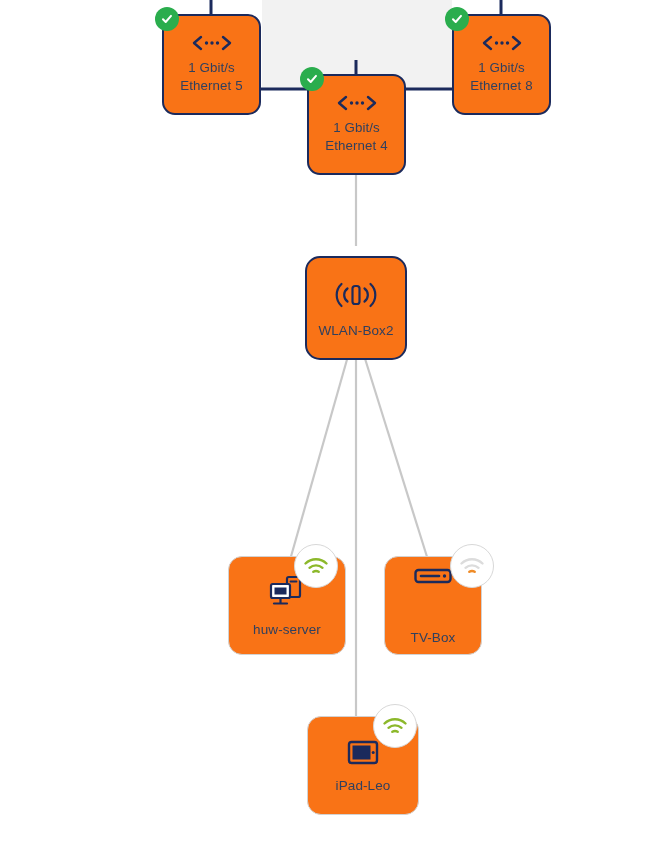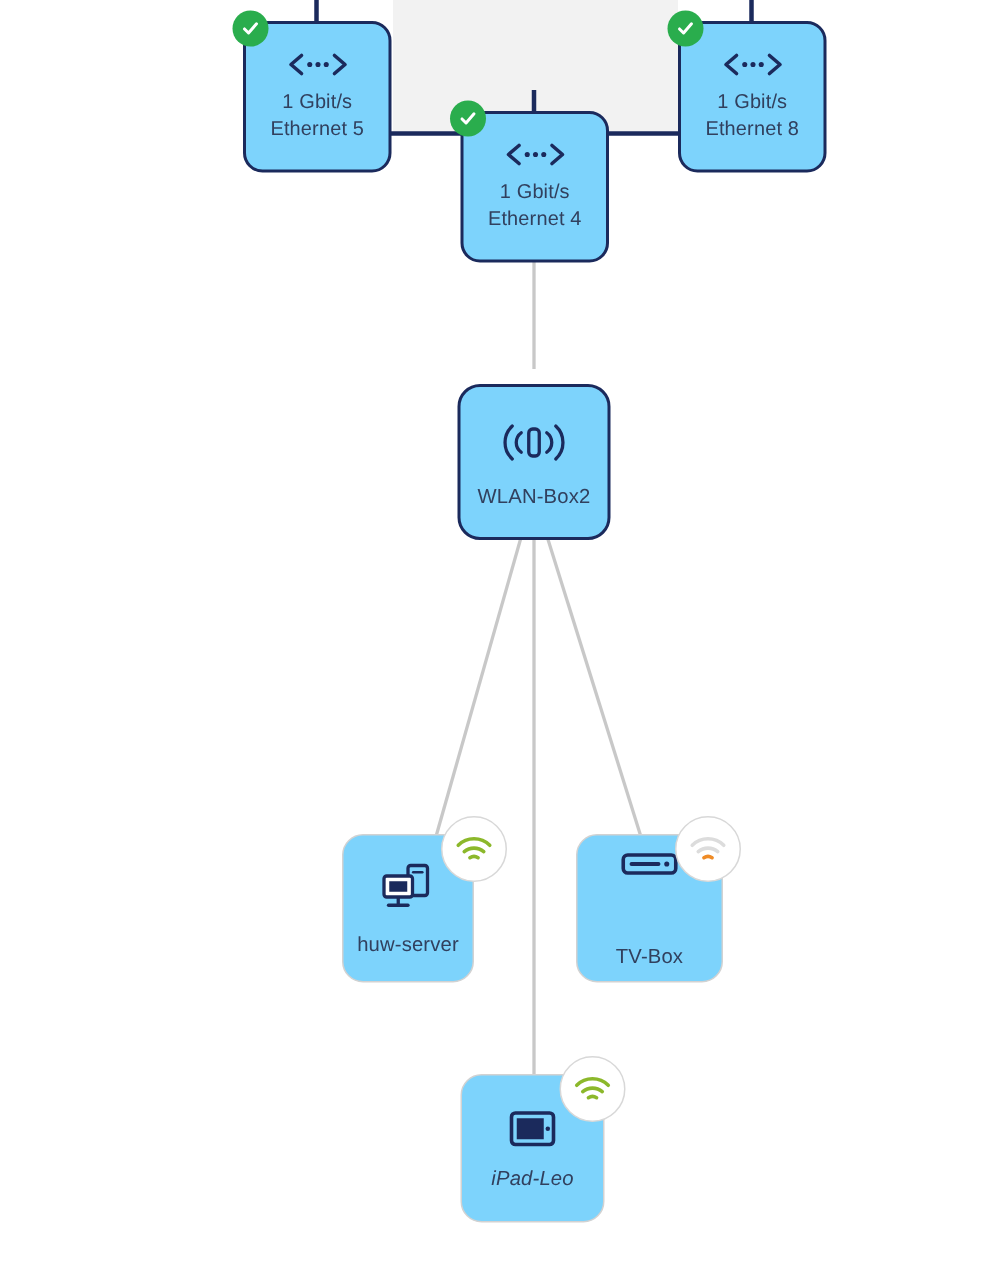--- a/index.html
+++ b/index.html
@@ -38,21 +38,21 @@
     width: 661px;
     height: 853px;
     z-index: 1;
     pointer-events: none;
   }
 
   
   .node {
     position: absolute;
     box-sizing: border-box;
-    background: #7dd3fc;
+    background: #f97316;
     border-radius: 14px;
     display: flex;
     flex-direction: column;
     align-items: center;
     justify-content: center;
     z-index: 3;
   }
   .node.port {
     border: 2.5px solid #1b2a5c;
     border-radius: 13px;
@@ -206,21 +206,21 @@
         <rect x="22.5" y="8" width="7" height="18" rx="2.6" fill="none" stroke="#1b2a5c" stroke-width="2.2"></rect>
         <path d="M17.5 10.5 A8 8 0 0 0 17.5 23.5" fill="none" stroke="#1b2a5c" stroke-width="2.2" stroke-linecap="round"></path>
         <path d="M34.5 10.5 A8 8 0 0 1 34.5 23.5" fill="none" stroke="#1b2a5c" stroke-width="2.2" stroke-linecap="round"></path>
         <path d="M11.5 6 A15 15 0 0 0 11.5 28" fill="none" stroke="#1b2a5c" stroke-width="2.2" stroke-linecap="round"></path>
         <path d="M40.5 6 A15 15 0 0 1 40.5 28" fill="none" stroke="#1b2a5c" stroke-width="2.2" stroke-linecap="round"></path>
       </svg>
     </span>
     <div class="node-label">WLAN-Box2</div>
   </div>
 
-  <div class="node device" style="left:228px; top:556px; width:88px; height:99px;">
+  <div class="node device" style="left:228px; top:556px; width:118px; height:99px;">
     <span class="node-icon">
       <svg width="40" height="36" viewBox="0 0 40 36">
         <rect x="20" y="3" width="13" height="20" rx="1.8" fill="none" stroke="#1b2a5c" stroke-width="2.2"></rect>
         <line x1="23.5" y1="7.5" x2="29.5" y2="7.5" stroke="#1b2a5c" stroke-width="1.8" stroke-linecap="round"></line>
         <rect x="4" y="10" width="19" height="14" rx="1.8" fill="#ffffff" stroke="#1b2a5c" stroke-width="2.2"></rect>
         <rect x="7.5" y="13.5" width="12" height="7" fill="#1b2a5c"></rect>
         <line x1="13.5" y1="24" x2="13.5" y2="29" stroke="#1b2a5c" stroke-width="2.2"></line>
         <line x1="7" y1="29.5" x2="20" y2="29.5" stroke="#1b2a5c" stroke-width="2.2" stroke-linecap="round"></line>
       </svg>
     </span>
@@ -245,21 +245,21 @@
     <div class="node-label">TV-Box</div>
   </div>
   <div class="badge badge-wifi" style="left:450px; top:544px;">
     <svg width="26" height="20" viewBox="0 0 26 20">
       <path d="M2.5 7.5 A15 15 0 0 1 23.5 7.5" fill="none" stroke="#dcdcdc" stroke-width="2.4" stroke-linecap="round"></path>
       <path d="M6.5 11.8 A10 10 0 0 1 19.5 11.8" fill="none" stroke="#dcdcdc" stroke-width="2.4" stroke-linecap="round"></path>
       <path d="M10.3 15.8 A5 5 0 0 1 15.7 15.8" fill="none" stroke="#ef8b26" stroke-width="2.4" stroke-linecap="round"></path>
     </svg>
   </div>
 
-  <div class="node device" style="left:307px; top:716px; width:96px; height:99px;font-style:italic;">
+  <div class="node device" style="left:307px; top:716px; width:112px; height:99px;">
     <span class="node-icon">
       <svg width="34" height="28" viewBox="0 0 34 28">
         <rect x="3" y="4" width="28" height="21" rx="2.6" fill="none" stroke="#1b2a5c" stroke-width="2.4"></rect>
         <rect x="6.5" y="7.5" width="18" height="14" fill="#1b2a5c"></rect>
         <circle cx="27.2" cy="14.5" r="1.5" fill="#1b2a5c"></circle>
       </svg>
     </span>
     <div class="node-label">iPad-Leo</div>
   </div>
   <div class="badge badge-wifi" style="left:373px; top:704px;">

